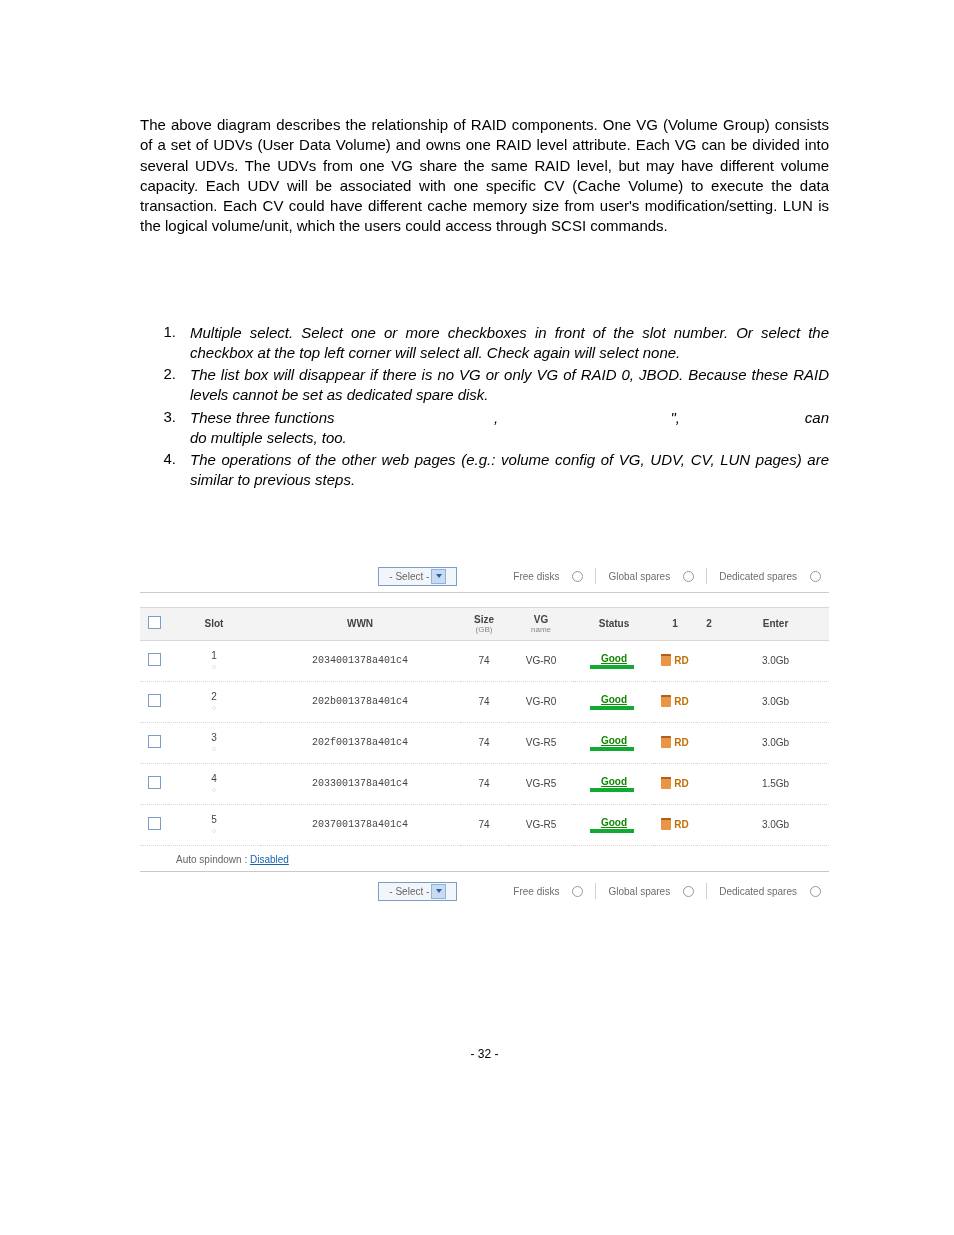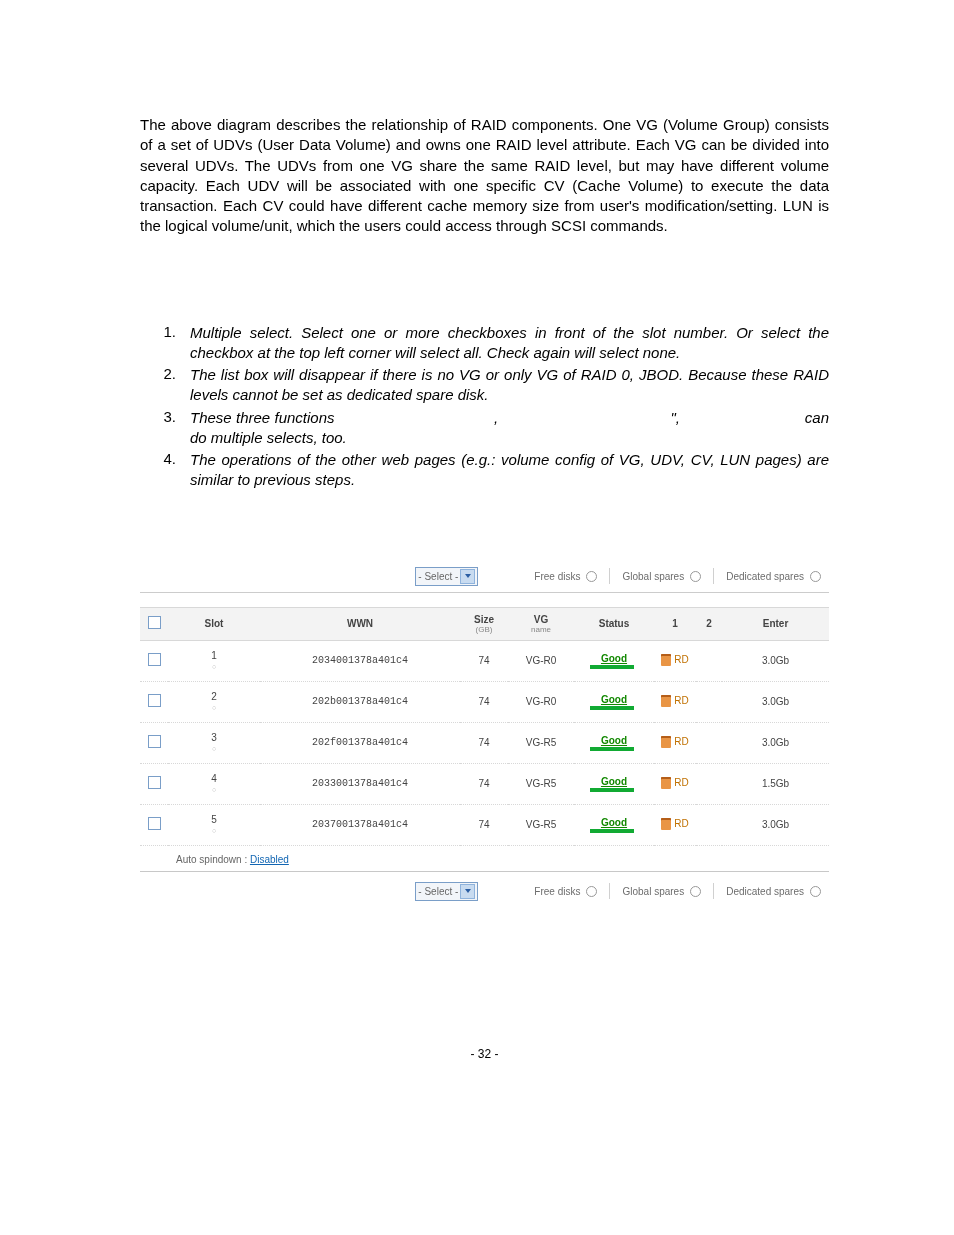--- a/index.html
+++ b/index.html
@@ -57,21 +57,21 @@
     justify-content: flex-end;
     gap: 4px;
     padding: 6px 0;
     border-bottom: 1px solid #ccc;
   }
   .toolbar-spacer { flex: 1; }
   .sel {
     border: 1px solid #7a9ec8;
     background: #f2f5f9;
     color: #666;
-    padding: 1px 2px;
+    padding: 1px 10px;
     font-size: 10px;
     display: inline-flex;
     align-items: center;
     height: 19px;
     box-sizing: border-box;
   }
   .sel .arrow {
     display: inline-block;
     width: 13px;
     height: 13px;
@@ -84,21 +84,21 @@
   }
   .sel .arrow::after {
     content: "";
     border-left: 3px solid transparent;
     border-right: 3px solid transparent;
     border-top: 4px solid #2b5ea3;
   }
   .tbtn {
     display: inline-flex;
     align-items: center;
-    gap: 6px;
+    gap: 13px;
     padding: 2px 8px;
     color: #6d6d6d;
     white-space: nowrap;
     height: 16px;
     box-sizing: border-box;
   }
   .radio {
     width: 9px; height: 9px; border: 1px solid #999; border-radius: 50%;
     background: #fff; display: inline-block;
   }
@@ -141,21 +141,21 @@
   .size { width: 46px; }
   .vg   { width: 66px; }
   .status { width: 80px; }
   .good { color:#118800; text-decoration: underline; font-weight:bold; }
   .health { height:4px; width:48px; margin:1px auto 0; border:0; }
   .health .bar { height:4px; width:44px; background:#11aa33; }
   .c1 { width: 40px; }
   .c2 { width: 24px; }
   .speed { width: 56px; }
   .rd {
-    display:inline-flex; align-items:flex-start; gap:3px; color:#c07000; font-weight:normal; font-size:10px;
+    display:inline-flex; align-items:flex-end; gap:3px; color:#c07000; font-weight:bold; font-size:10px;
   }
   .rd-icon {
     width:10px; height:12px; background:#e99545; border-radius:1px; display:inline-block;
     box-shadow: inset 0 2px 0 #b55e18;
   }
   .below {
     padding: 8px 0 2px 36px;
     font-size: 10px;
     color: #666;
   }

